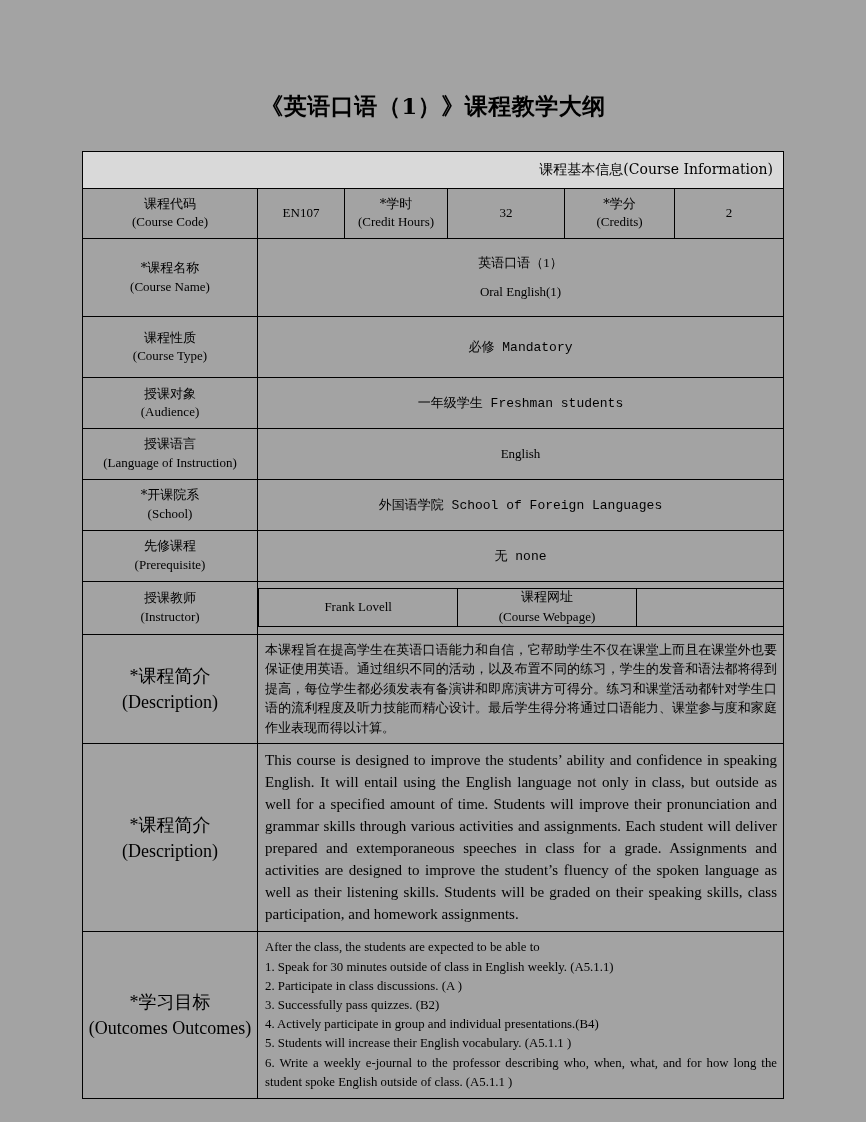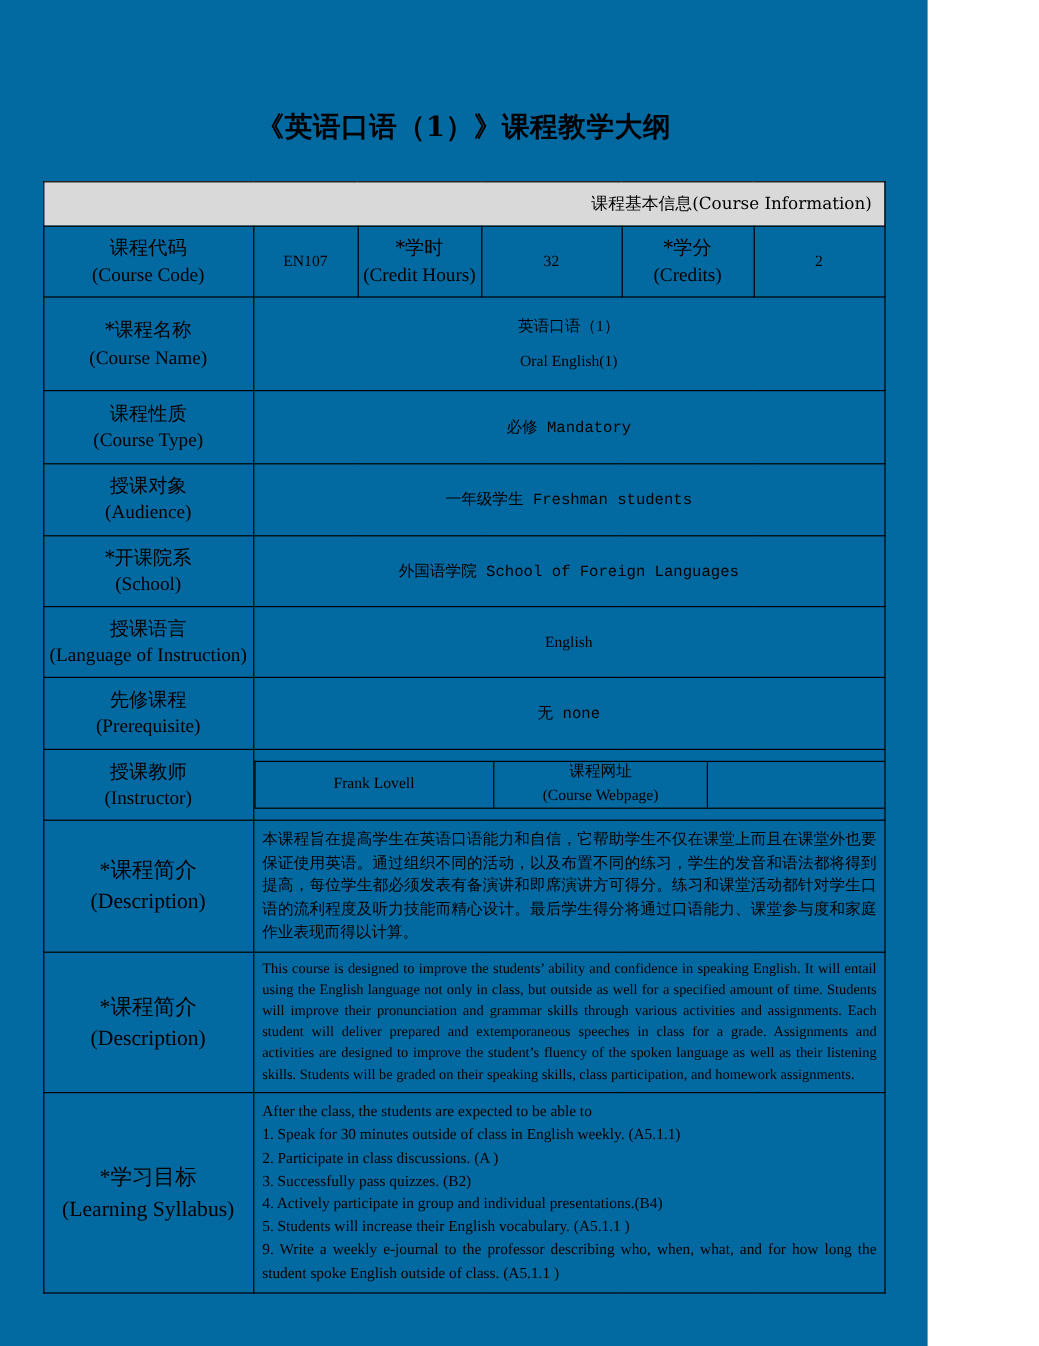--- a/index.html
+++ b/index.html
@@ -11,23 +11,23 @@
     width: 866px;
     height: 1122px;
     font-family: "Liberation Serif", "DejaVu Serif", serif;
     color: #000000;
     position: relative;
     overflow: hidden;
   }
   .page {
     position: absolute;
     left: 0; top: 0;
-    width: 773px;
+    width: 866px;
     height: 1122px;
-    background: #0369a1;
+    background: #a3a3a3;
   }
   .title-block {
     text-align: center;
     padding-top: 92px;
   }
   .title-cn {
     font-size: 23px;
     font-weight: bold;
     letter-spacing: 0.5px;
     line-height: 1.2;
@@ -58,39 +58,39 @@
     font-size: 14px;
     padding: 9px 10px 9px 10px !important;
     text-align: right;
     font-family: "DejaVu Serif", "Liberation Serif", serif;
   }
   .section-head .cn { font-family: "DejaVu Serif", serif; }
   .lbl {
     text-align: center;
     line-height: 1.45;
     padding: 6px 3px !important;
-    font-size: 16px;
+    font-size: 13px;
   }
   .lbl .cn { font-family: "DejaVu Serif", serif; }
   .val {
     text-align: center;
     padding: 6px 4px !important;
     font-size: 13px;
   }
   .val .cn { font-family: Liberation Mono, monospace; }
   .val-twoline {
     text-align: center;
     padding: 10px 4px !important;
     line-height: 2.2;
   }
   .para {
     text-align: justify;
     text-justify: inter-word;
     padding: 5px 6px 6px 7px !important;
-    font-size: 12px;
+    font-size: 15px;
     line-height: 1.47;
     vertical-align: top;
   }
   .para-cn {
     font-family: "DejaVu Serif", serif;
     font-size: 13px;
     line-height: 1.5;
     text-align: justify;
   }
   .list {
@@ -196,34 +196,34 @@
         <div class="cn">授课对象</div>
         <div>(Audience)</div>
       </td>
       <td class="val" colspan="5">
         <span class="cn">一年级学生  Freshman students</span>
       </td>
     </tr>
 
     <tr>
       <td class="lbl" style="height:36px">
+        <div class="cn">授课语言</div>
+        <div>(Language of Instruction)</div>
+      </td>
+      <td class="val" colspan="5">English</td>
+    </tr>
+
+    <tr>
+      <td class="lbl" style="height:36px">
         <div class="cn">*开课院系</div>
         <div>(School)</div>
       </td>
       <td class="val" colspan="5">
         <span class="cn">外国语学院  School of Foreign Languages</span>
       </td>
-    </tr>
-
-    <tr>
-      <td class="lbl" style="height:36px">
-        <div class="cn">授课语言</div>
-        <div>(Language of Instruction)</div>
-      </td>
-      <td class="val" colspan="5">English</td>
     </tr>
 
     <tr>
       <td class="lbl" style="height:36px">
         <div class="cn">先修课程</div>
         <div>(Prerequisite)</div>
       </td>
       <td class="val" colspan="5">
         <span class="cn">无  none</span>
       </td>
@@ -266,28 +266,28 @@
       <td class="tall-lbl">
         <span class="cn">*课程简介(Description)</span>
       </td>
       <td class="para" colspan="5">This course is designed to improve the students’ ability and confidence in speaking English. It will entail using the English language not only in class, but outside as well for a specified amount of time. Students will improve their pronunciation and grammar skills through various activities and assignments. Each student will deliver prepared and extemporaneous speeches in class for a grade. Assignments and activities are designed to improve the student’s fluency of the spoken language as well as their listening skills. Students will be graded on their speaking skills, class participation, and homework assignments.</td>
     </tr>
 
 
     <tr>
       <td class="tall-lbl" style="height:150px">
         <div class="cn">*学习目标</div>
-        <div>(Learning Syllabus)</div>
+        <div>(Outcomes Outcomes)</div>
       </td>
       <td class="list" colspan="5">
         <div>After the class, the students are expected to be able to</div>
         <div>1. Speak for 30 minutes outside of class in English weekly. (A5.1.1)</div>
         <div>2. Participate in class discussions. (A )</div>
         <div>3. Successfully pass quizzes. (B2)</div>
         <div>4. Actively participate in group and individual presentations.(B4)</div>
         <div>5. Students will increase their English vocabulary. (A5.1.1 )</div>
-        <div class="just">9. Write a weekly e-journal to the professor describing who, when, what, and for how long the student spoke English outside of class. (A5.1.1 )</div>
+        <div class="just">6. Write a weekly e-journal to the professor describing who, when, what, and for how long the student spoke English outside of class. (A5.1.1 )</div>
       </td>
     </tr>
 
   </tbody>
     </table>
 </div>
 
 </body></html>

